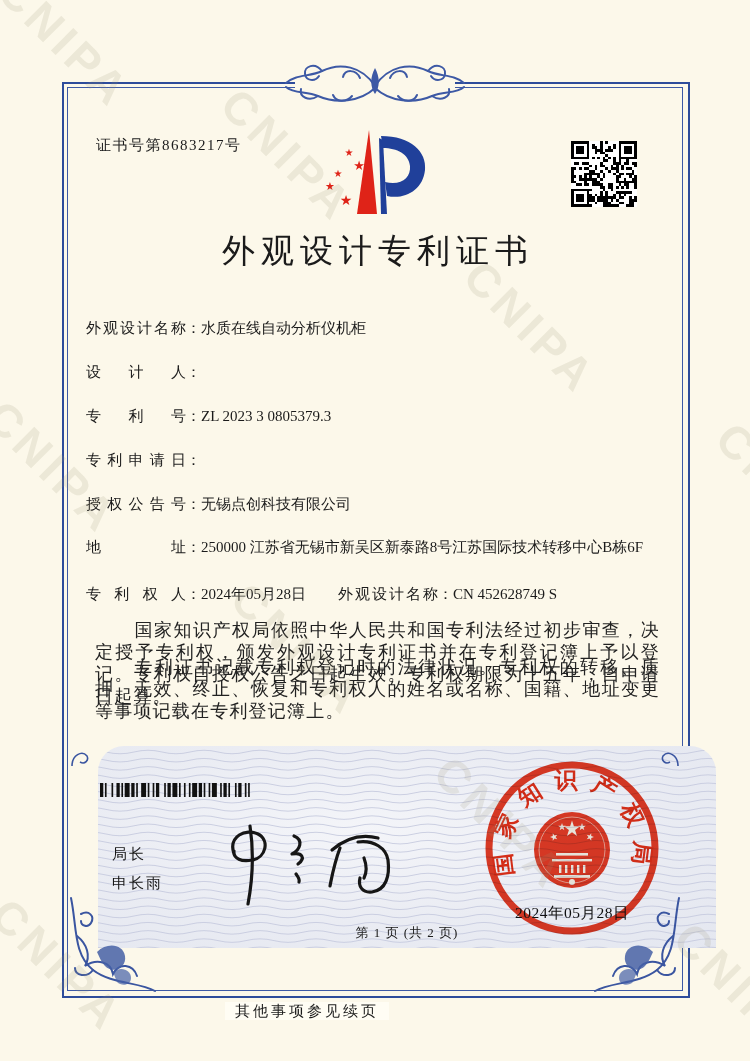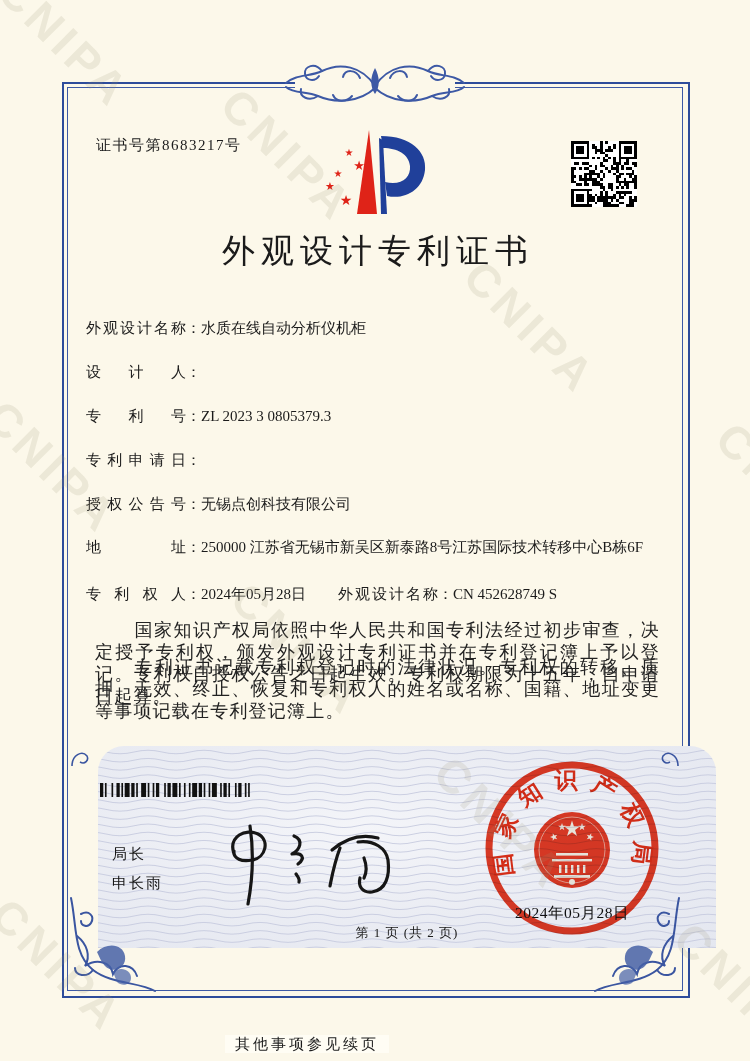--- a/index.html
+++ b/index.html
@@ -57,21 +57,21 @@
   .barcode{position:absolute;left:100px;top:783px;z-index:4;}
   .signer{position:absolute;left:112px;z-index:4;
     font-family:"Liberation Sans","DejaVu Sans",sans-serif;font-size:15px;letter-spacing:2px;color:#151515;}
   .signature{position:absolute;left:212px;top:806px;z-index:4;}
   .seal{position:absolute;left:479px;top:757px;width:186px;height:186px;z-index:4;mix-blend-mode:multiply;}
   .seal-date{
     position:absolute;left:0;top:146px;width:100%;text-align:center;
     font-size:15.5px;color:#111;letter-spacing:0.5px;z-index:5;
   }
   .footer-note{
-    position:absolute;left:0;top:1035px;width:614px;text-align:center;
+    position:absolute;left:0;top:1002px;width:614px;text-align:center;
     font-size:15px;letter-spacing:3px;z-index:4;
   }
   .footer-note span{background:#fffdf4;padding:1px 10px;}
 </style>
 </head>
 <body>
 
 <div class="page">
 
   <span class="wm" style="left:-18px;top:14px">CNIPA</span>

